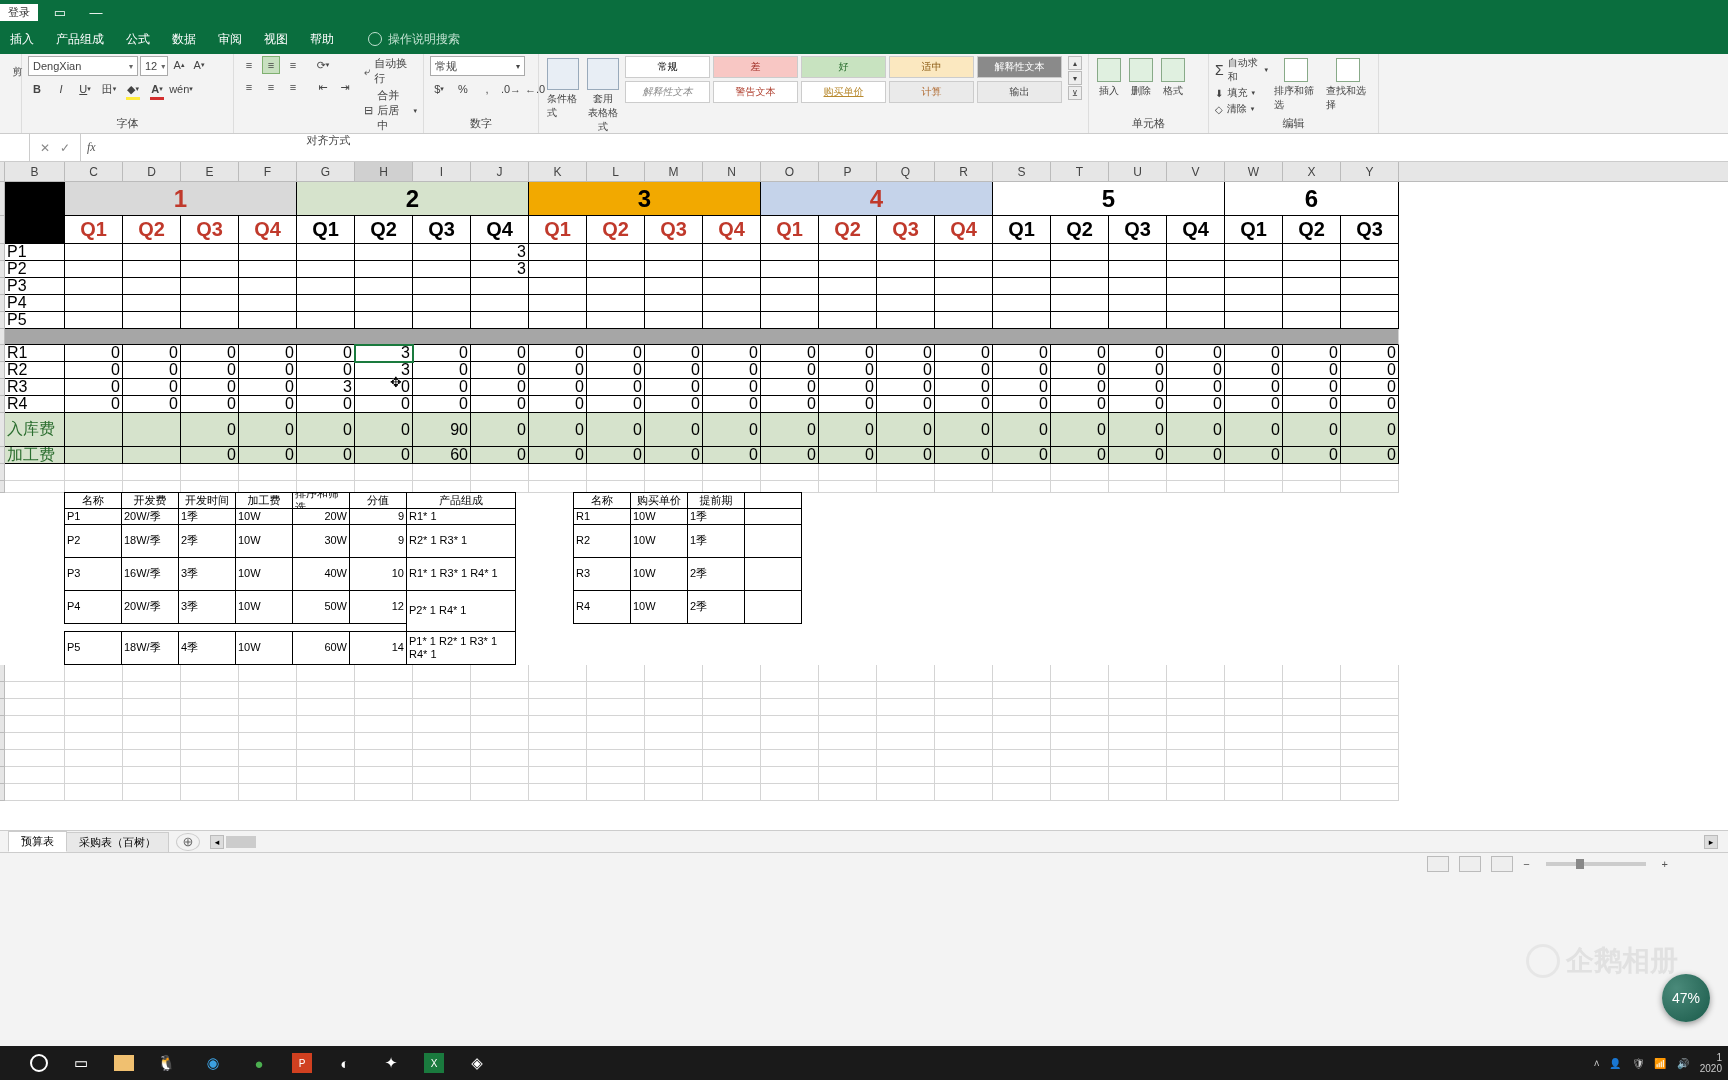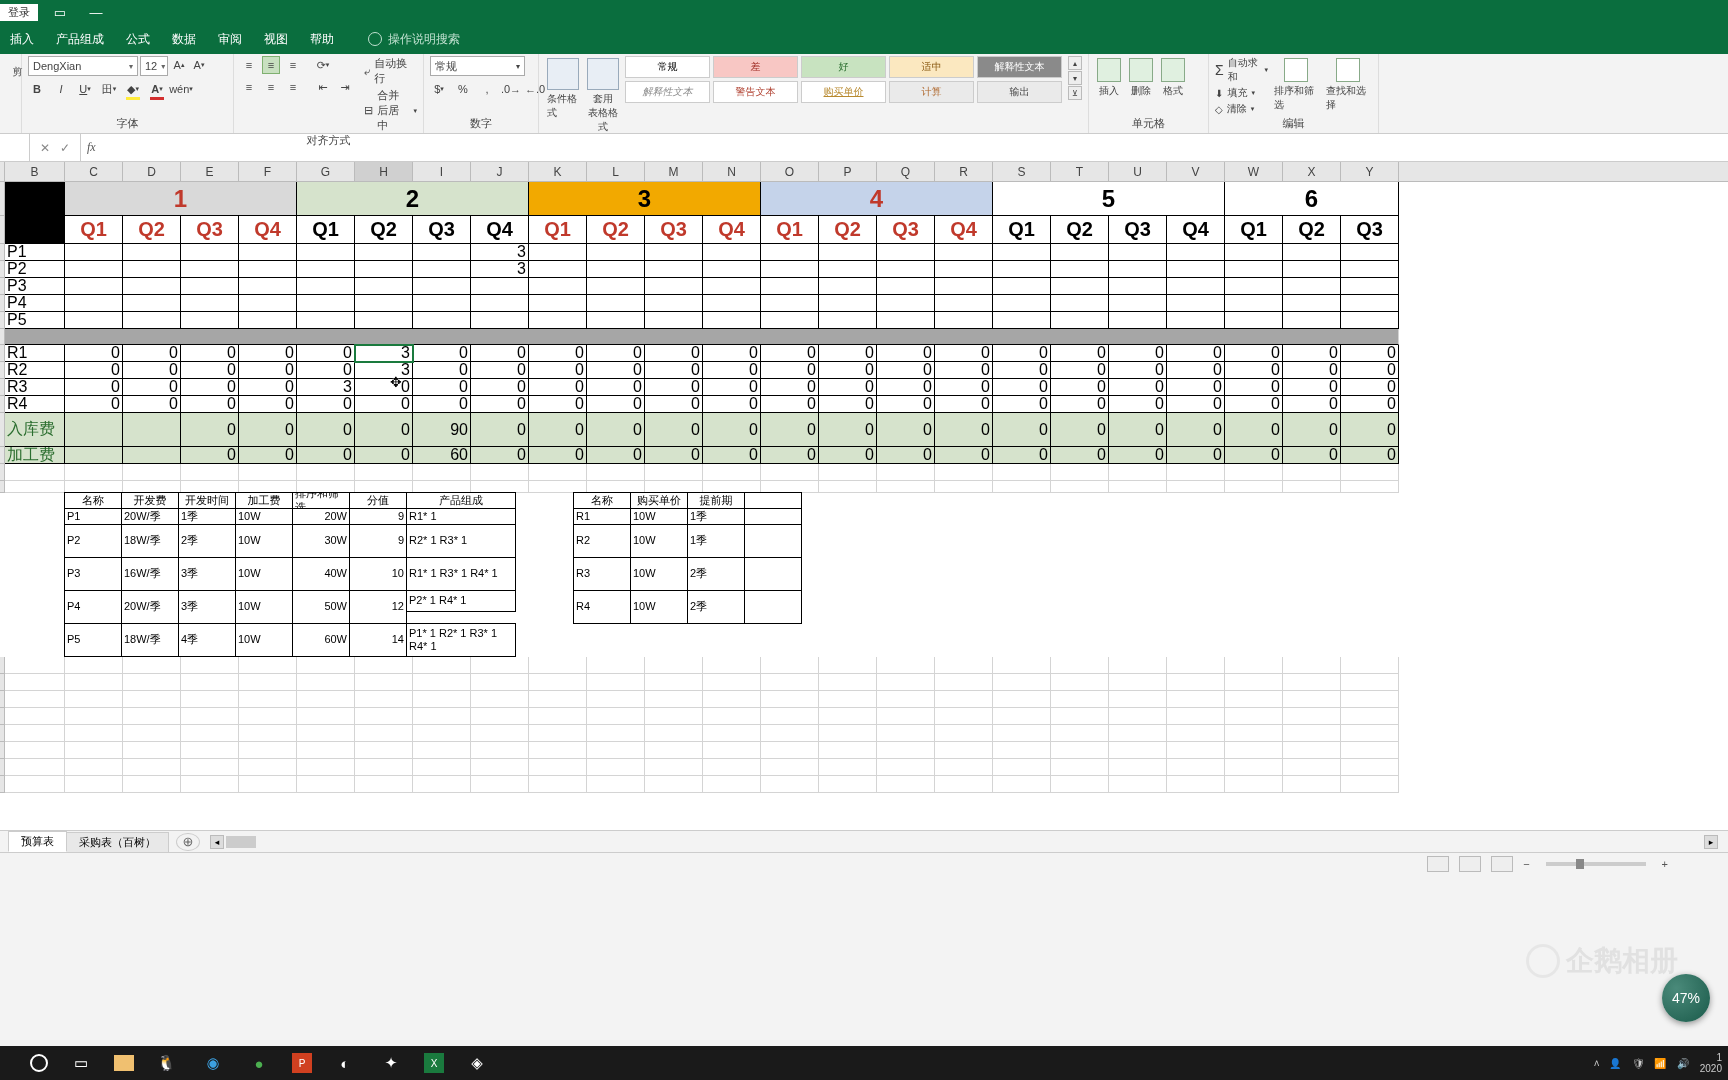--- a/index.html
+++ b/index.html
@@ -792,21 +792,21 @@
           <div class="cell right" style="width: 58px; height: 34px; border: 1px solid rgb(0, 0, 0); margin-left: -1px; margin-top: -1px; font-size: 11px; white-space: normal; line-height: 1.2; display: flex; align-items: center;">10</div>
           <div class="cell " style="width: 110px; height: 34px; border: 1px solid rgb(0, 0, 0); margin-left: -1px; margin-top: -1px; font-size: 11px; white-space: normal; line-height: 1.2; display: flex; align-items: center;">R1* 1   R3* 1   R4* 1</div>
         </div>
         <div style="display: flex;">
           <div class="cell " style="width: 58px; height: 34px; border: 1px solid rgb(0, 0, 0); margin-left: -1px; margin-top: -1px; font-size: 11px; white-space: normal; line-height: 1.2; display: flex; align-items: center;">P4</div>
           <div class="cell " style="width: 58px; height: 34px; border: 1px solid rgb(0, 0, 0); margin-left: -1px; margin-top: -1px; font-size: 11px; white-space: normal; line-height: 1.2; display: flex; align-items: center;">20W/季</div>
           <div class="cell " style="width: 58px; height: 34px; border: 1px solid rgb(0, 0, 0); margin-left: -1px; margin-top: -1px; font-size: 11px; white-space: normal; line-height: 1.2; display: flex; align-items: center;">3季</div>
           <div class="cell " style="width: 58px; height: 34px; border: 1px solid rgb(0, 0, 0); margin-left: -1px; margin-top: -1px; font-size: 11px; white-space: normal; line-height: 1.2; display: flex; align-items: center;">10W</div>
           <div class="cell right" style="width: 58px; height: 34px; border: 1px solid rgb(0, 0, 0); margin-left: -1px; margin-top: -1px; font-size: 11px; white-space: normal; line-height: 1.2; display: flex; align-items: center;">50W</div>
           <div class="cell right" style="width: 58px; height: 34px; border: 1px solid rgb(0, 0, 0); margin-left: -1px; margin-top: -1px; font-size: 11px; white-space: normal; line-height: 1.2; display: flex; align-items: center;">12</div>
-          <div class="cell " style="width: 110px; height: 22px; border: 1px solid rgb(0, 0, 0); margin-left: -1px; margin-top: -1px; font-size: 11px; white-space: normal; line-height: 1.2; display: flex; align-items: center;">P2* 1 R4* 1</div>
+          <div class="cell " style="width: 110px; height: 42px; border: 1px solid rgb(0, 0, 0); margin-left: -1px; margin-top: -1px; font-size: 11px; white-space: normal; line-height: 1.2; display: flex; align-items: center;">P2* 1 R4* 1</div>
         </div>
         <div style="display: flex;">
           <div class="cell " style="width: 58px; height: 34px; border: 1px solid rgb(0, 0, 0); margin-left: -1px; margin-top: -1px; font-size: 11px; white-space: normal; line-height: 1.2; display: flex; align-items: center;">P5</div>
           <div class="cell " style="width: 58px; height: 34px; border: 1px solid rgb(0, 0, 0); margin-left: -1px; margin-top: -1px; font-size: 11px; white-space: normal; line-height: 1.2; display: flex; align-items: center;">18W/季</div>
           <div class="cell " style="width: 58px; height: 34px; border: 1px solid rgb(0, 0, 0); margin-left: -1px; margin-top: -1px; font-size: 11px; white-space: normal; line-height: 1.2; display: flex; align-items: center;">4季</div>
           <div class="cell " style="width: 58px; height: 34px; border: 1px solid rgb(0, 0, 0); margin-left: -1px; margin-top: -1px; font-size: 11px; white-space: normal; line-height: 1.2; display: flex; align-items: center;">10W</div>
           <div class="cell right" style="width: 58px; height: 34px; border: 1px solid rgb(0, 0, 0); margin-left: -1px; margin-top: -1px; font-size: 11px; white-space: normal; line-height: 1.2; display: flex; align-items: center;">60W</div>
           <div class="cell right" style="width: 58px; height: 34px; border: 1px solid rgb(0, 0, 0); margin-left: -1px; margin-top: -1px; font-size: 11px; white-space: normal; line-height: 1.2; display: flex; align-items: center;">14</div>
           <div class="cell " style="width: 110px; height: 34px; border: 1px solid rgb(0, 0, 0); margin-left: -1px; margin-top: -1px; font-size: 11px; white-space: normal; line-height: 1.2; display: flex; align-items: center;">P1* 1 R2* 1 R3* 1 R4* 1</div>
         </div>

